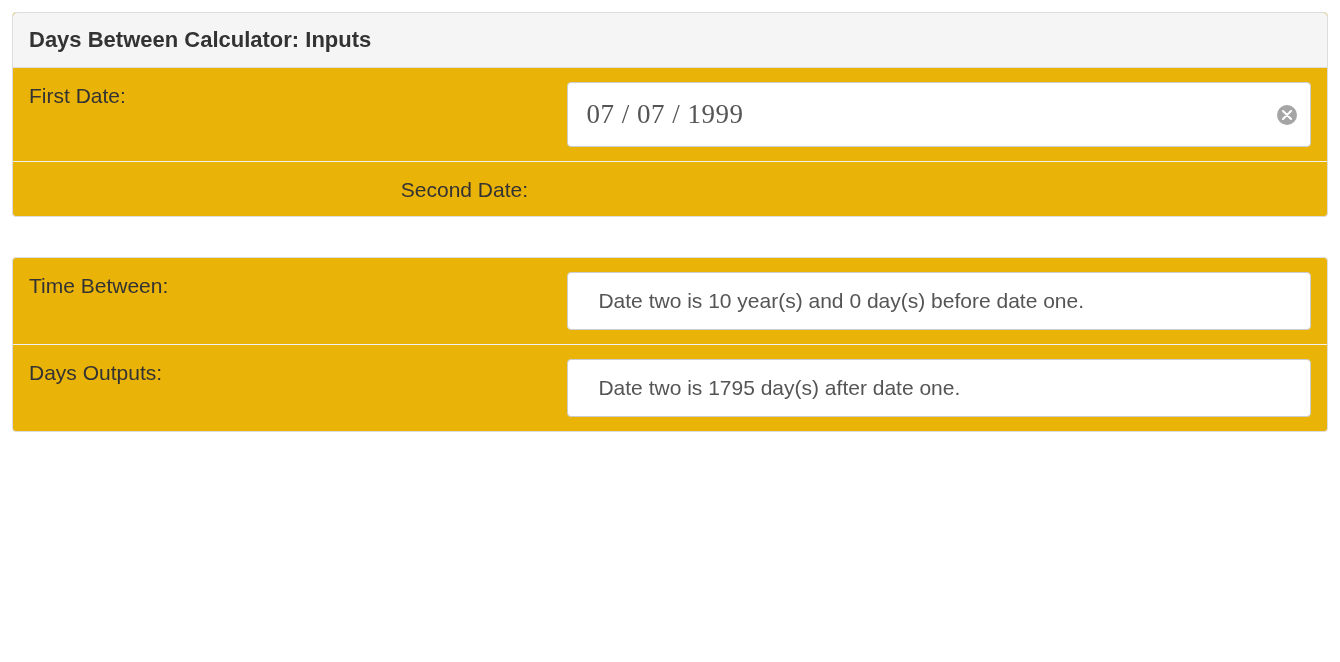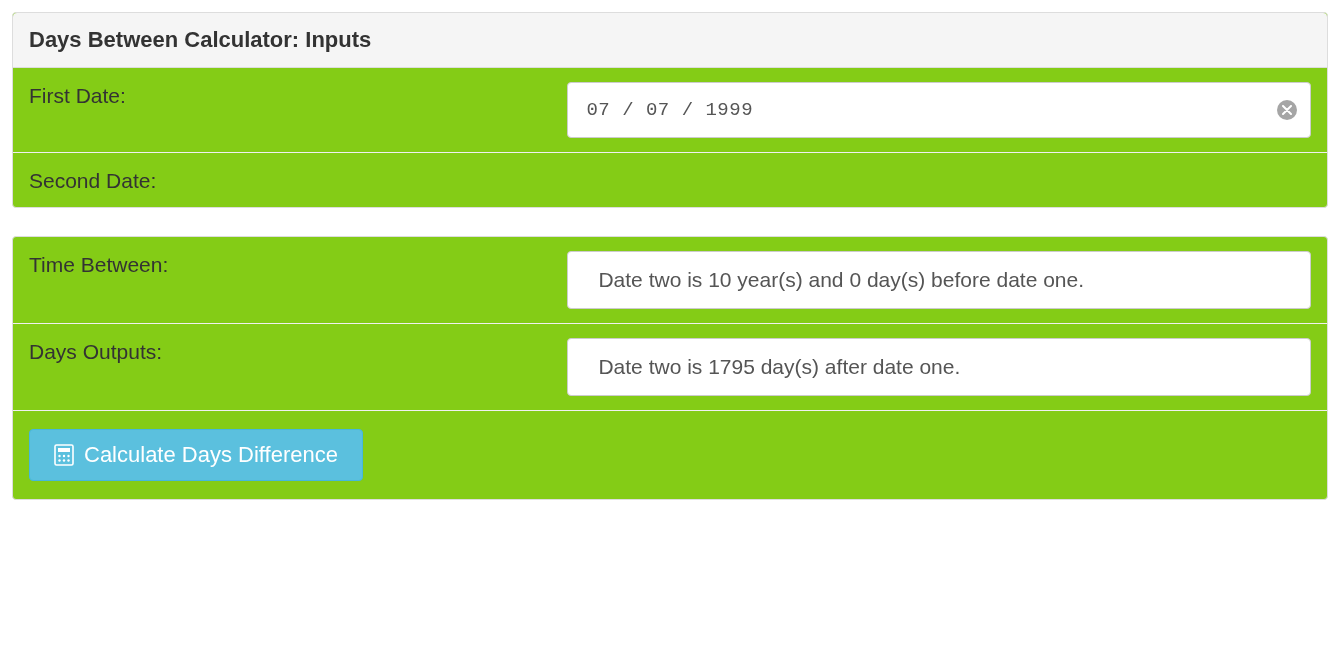--- a/index.html
+++ b/index.html
@@ -6,64 +6,64 @@
     body {
       font-family: -apple-system, BlinkMacSystemFont, "Helvetica Neue", Helvetica, Arial, sans-serif;
       background: #fff;
       padding: 12px;
       color: #333;
       font-size: 21px;
     }
     .panel {
       border: 1px solid #ddd;
       border-radius: 4px;
-      margin-bottom: 28px;
-      background: #84cc16;
+      margin-bottom: 40px;
+      background: #eab308;
     }
     .panel-header {
       background: #f5f5f5;
       border-bottom: 1px solid #ddd;
       padding: 14px 16px;
       font-weight: bold;
       color: #333;
       font-size: 22px;
       border-top-left-radius: 4px;
       border-top-right-radius: 4px;
     }
     .panel-row {
       display: flex;
       align-items: flex-start;
       padding: 14px 16px;
       border-bottom: 1px solid #f0f0f0;
       justify-content: center;
     }
-    .panel-row:last-child { border-bottom: none; flex-direction: column; }
+    .panel-row:last-child { border-bottom: none; }
     .panel-row.center { justify-content: center; padding: 18px 16px; }
     .row-label {
       width: 42%;
       color: #333;
       font-size: 21px;
       padding-top: 2px;
     }
     .row-field {
       width: 58%;
     }
     .date-wrap {
       position: relative;
       width: 100%;
     }
     .date-input {
       width: 100%;
       border: 1px solid #ccc;
       border-radius: 4px;
       padding: 16px 48px 16px 18px;
-      font-size: 19px;
+      font-size: 27px;
       color: #555;
       background: #fff;
-      font-family: Liberation Mono, monospace;
+      font-family: Liberation Serif, serif;
       letter-spacing: 0.5px;
     }
     .clear-btn {
       position: absolute;
       right: 14px;
       top: 50%;
       transform: translateY(-50%);
       width: 20px;
       height: 20px;
       border-radius: 50%;
@@ -136,30 +136,13 @@
     </div>
   </div>
 
   <div class="panel-row">
     <div class="row-label">Days Outputs:</div>
     <div class="row-field">
       <div class="output-box">Date two is 1795 day(s) after date one.</div>
     </div>
   </div>
 
-  <div class="panel-row center">
-    <button class="calc-btn">
-      <span class="calc-icon">
-        <svg width="20" height="22" viewBox="0 0 20 22">
-          <rect x="1" y="1" width="18" height="20" rx="1.5" fill="none" stroke="#fff" stroke-width="1.6"></rect>
-          <rect x="4" y="4" width="12" height="4" fill="#fff"></rect>
-          <circle cx="5.5" cy="12" r="1.2" fill="#fff"></circle>
-          <circle cx="10" cy="12" r="1.2" fill="#fff"></circle>
-          <circle cx="14.5" cy="12" r="1.2" fill="#fff"></circle>
-          <circle cx="5.5" cy="16.5" r="1.2" fill="#fff"></circle>
-          <circle cx="10" cy="16.5" r="1.2" fill="#fff"></circle>
-          <circle cx="14.5" cy="16.5" r="1.2" fill="#fff"></circle>
-        </svg>
-      </span>
-      <span>Calculate Days Difference</span>
-    </button>
-  </div>
 </div>
 
 </body></html>

